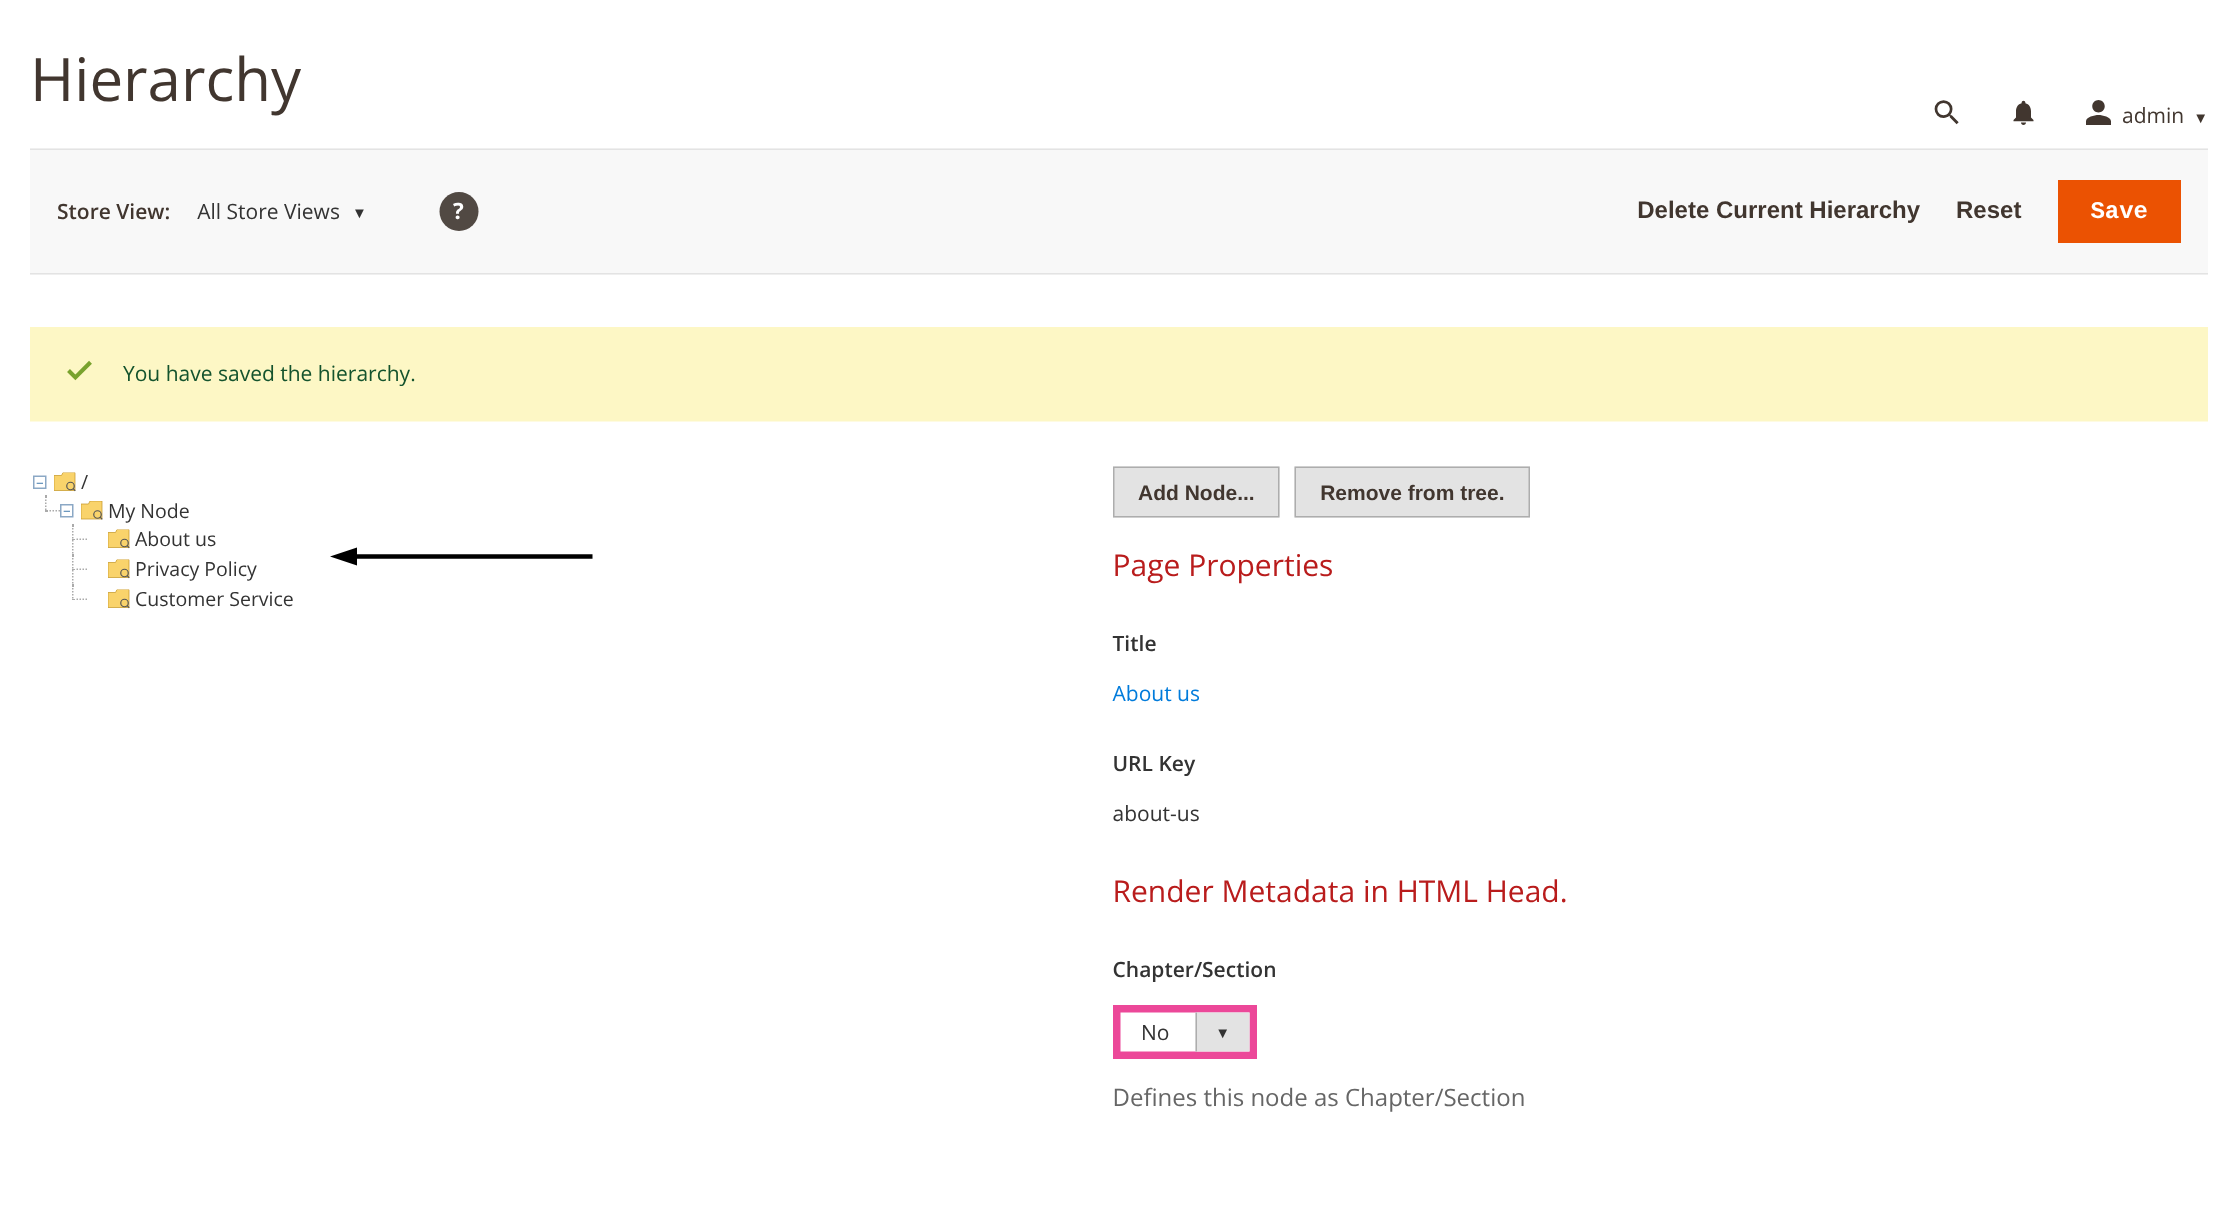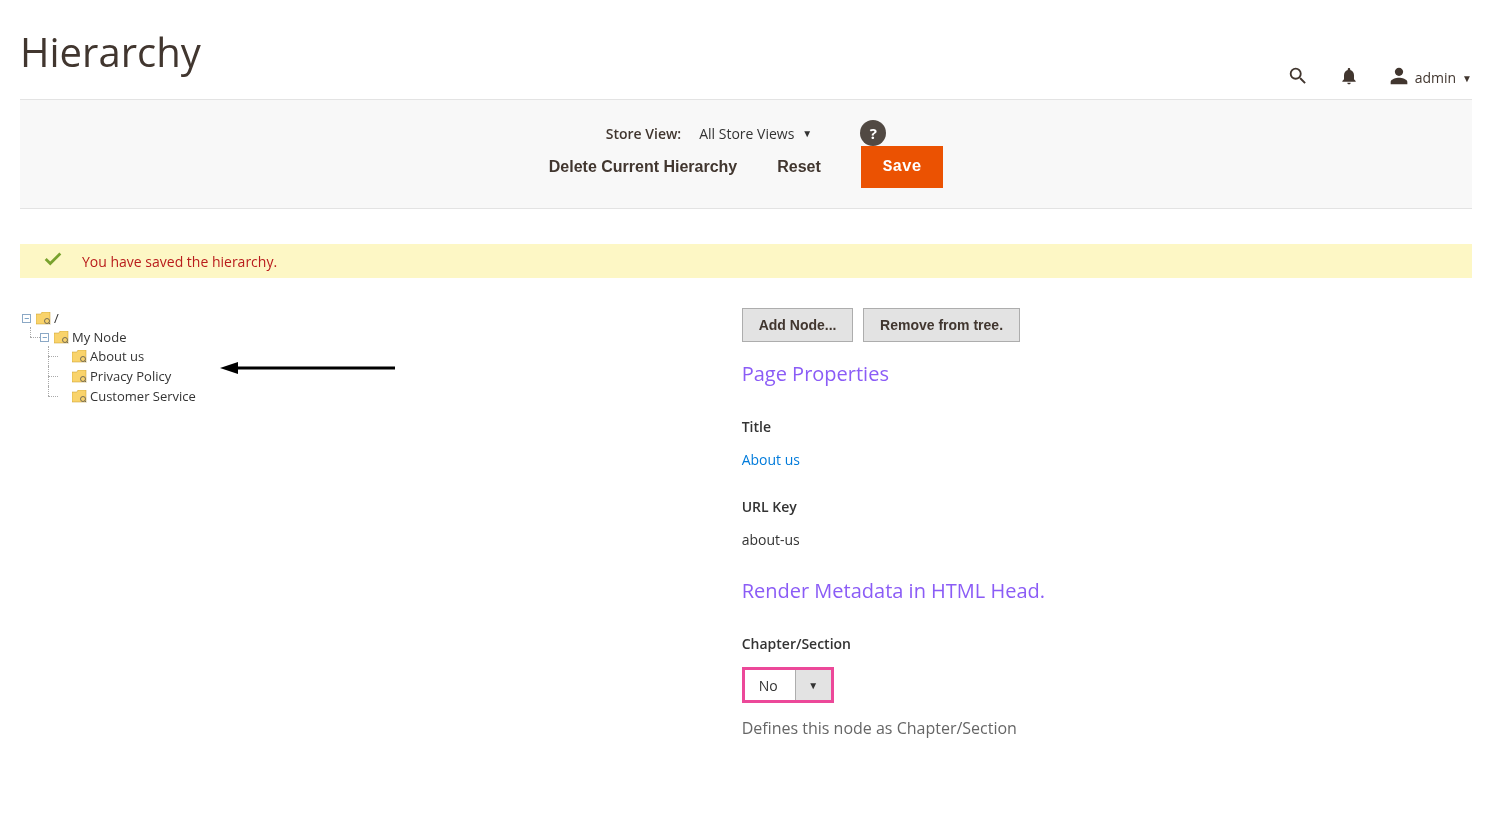--- a/index.html
+++ b/index.html
@@ -41,21 +41,20 @@
   }
   .user-block .caret { font-size: 10px; }
   .toolbar {
     background: #f8f8f8;
     border-top: 1px solid #e3e3e3;
     border-bottom: 1px solid #e3e3e3;
     padding: 20px 18px;
     display: flex;
     align-items: center;
     justify-content: space-between;
-    flex-direction: column;
   }
   .toolbar-left {
     display: flex;
     align-items: center;
     gap: 18px;
   }
   .store-view-label {
     font-weight: 600;
     font-size: 14px;
     color: #41362f;
@@ -78,21 +77,21 @@
     align-items: center;
     justify-content: center;
     font-weight: 700;
     font-size: 15px;
     cursor: pointer;
     margin-left: 30px;
   }
   .toolbar-right {
     display: flex;
     align-items: center;
-    gap: 40px;
+    gap: 24px;
   }
   .btn-text {
     background: none;
     border: none;
     font-weight: 600;
     font-size: 16px;
     color: #41362f;
     cursor: pointer;
     padding: 0;
   }
@@ -101,26 +100,26 @@
     color: #fff;
     border: none;
     font-weight: 600;
     font-size: 16px;
     padding: 12px 22px;
     cursor: pointer;
     font-family: Liberation Mono, monospace;
   }
   .message-success {
     background: #fdf7c5;
-    padding: 4px 22px;
+    padding: 18px 22px;
     margin: 35px 0 20px 0;
     display: flex;
     align-items: center;
     gap: 18px;
-    color: #b91c1c;
+    color: #14532d;
   }
   .message-success .check {
     color: #79a22e;
   }
   .columns {
     display: flex;
     gap: 20px;
   }
   .col-tree {
     width: 49%;
@@ -203,21 +202,21 @@
     color: #41362f;
     font-weight: 600;
     font-size: 14px;
     padding: 8px 16px;
     cursor: pointer;
     margin-right: 6px;
   }
   .section-title {
     font-size: 20px;
     font-weight: 400;
-    color: #8b5cf6;
+    color: #b91c1c;
     margin: 18px 0 30px 0;
   }
   .field {
     margin-bottom: 28px;
   }
   .field-label {
     font-weight: 600;
     font-size: 14px;
     color: #333;
     margin-bottom: 14px;
@@ -226,21 +225,21 @@
     color: #007bdb;
     font-size: 14px;
     cursor: pointer;
   }
   .field-value-text {
     color: #333;
     font-size: 14px;
   }
   .select-wrap {
     display: inline-flex;
-    border: 3px solid #ec4899;
+    border: 5px solid #ec4899;
     height: 36px;
     align-items: stretch;
   }
   .select-wrap .sel-text {
     padding: 0 14px;
     display: flex;
     align-items: center;
     min-width: 50px;
   }
   .select-wrap .sel-btn {

